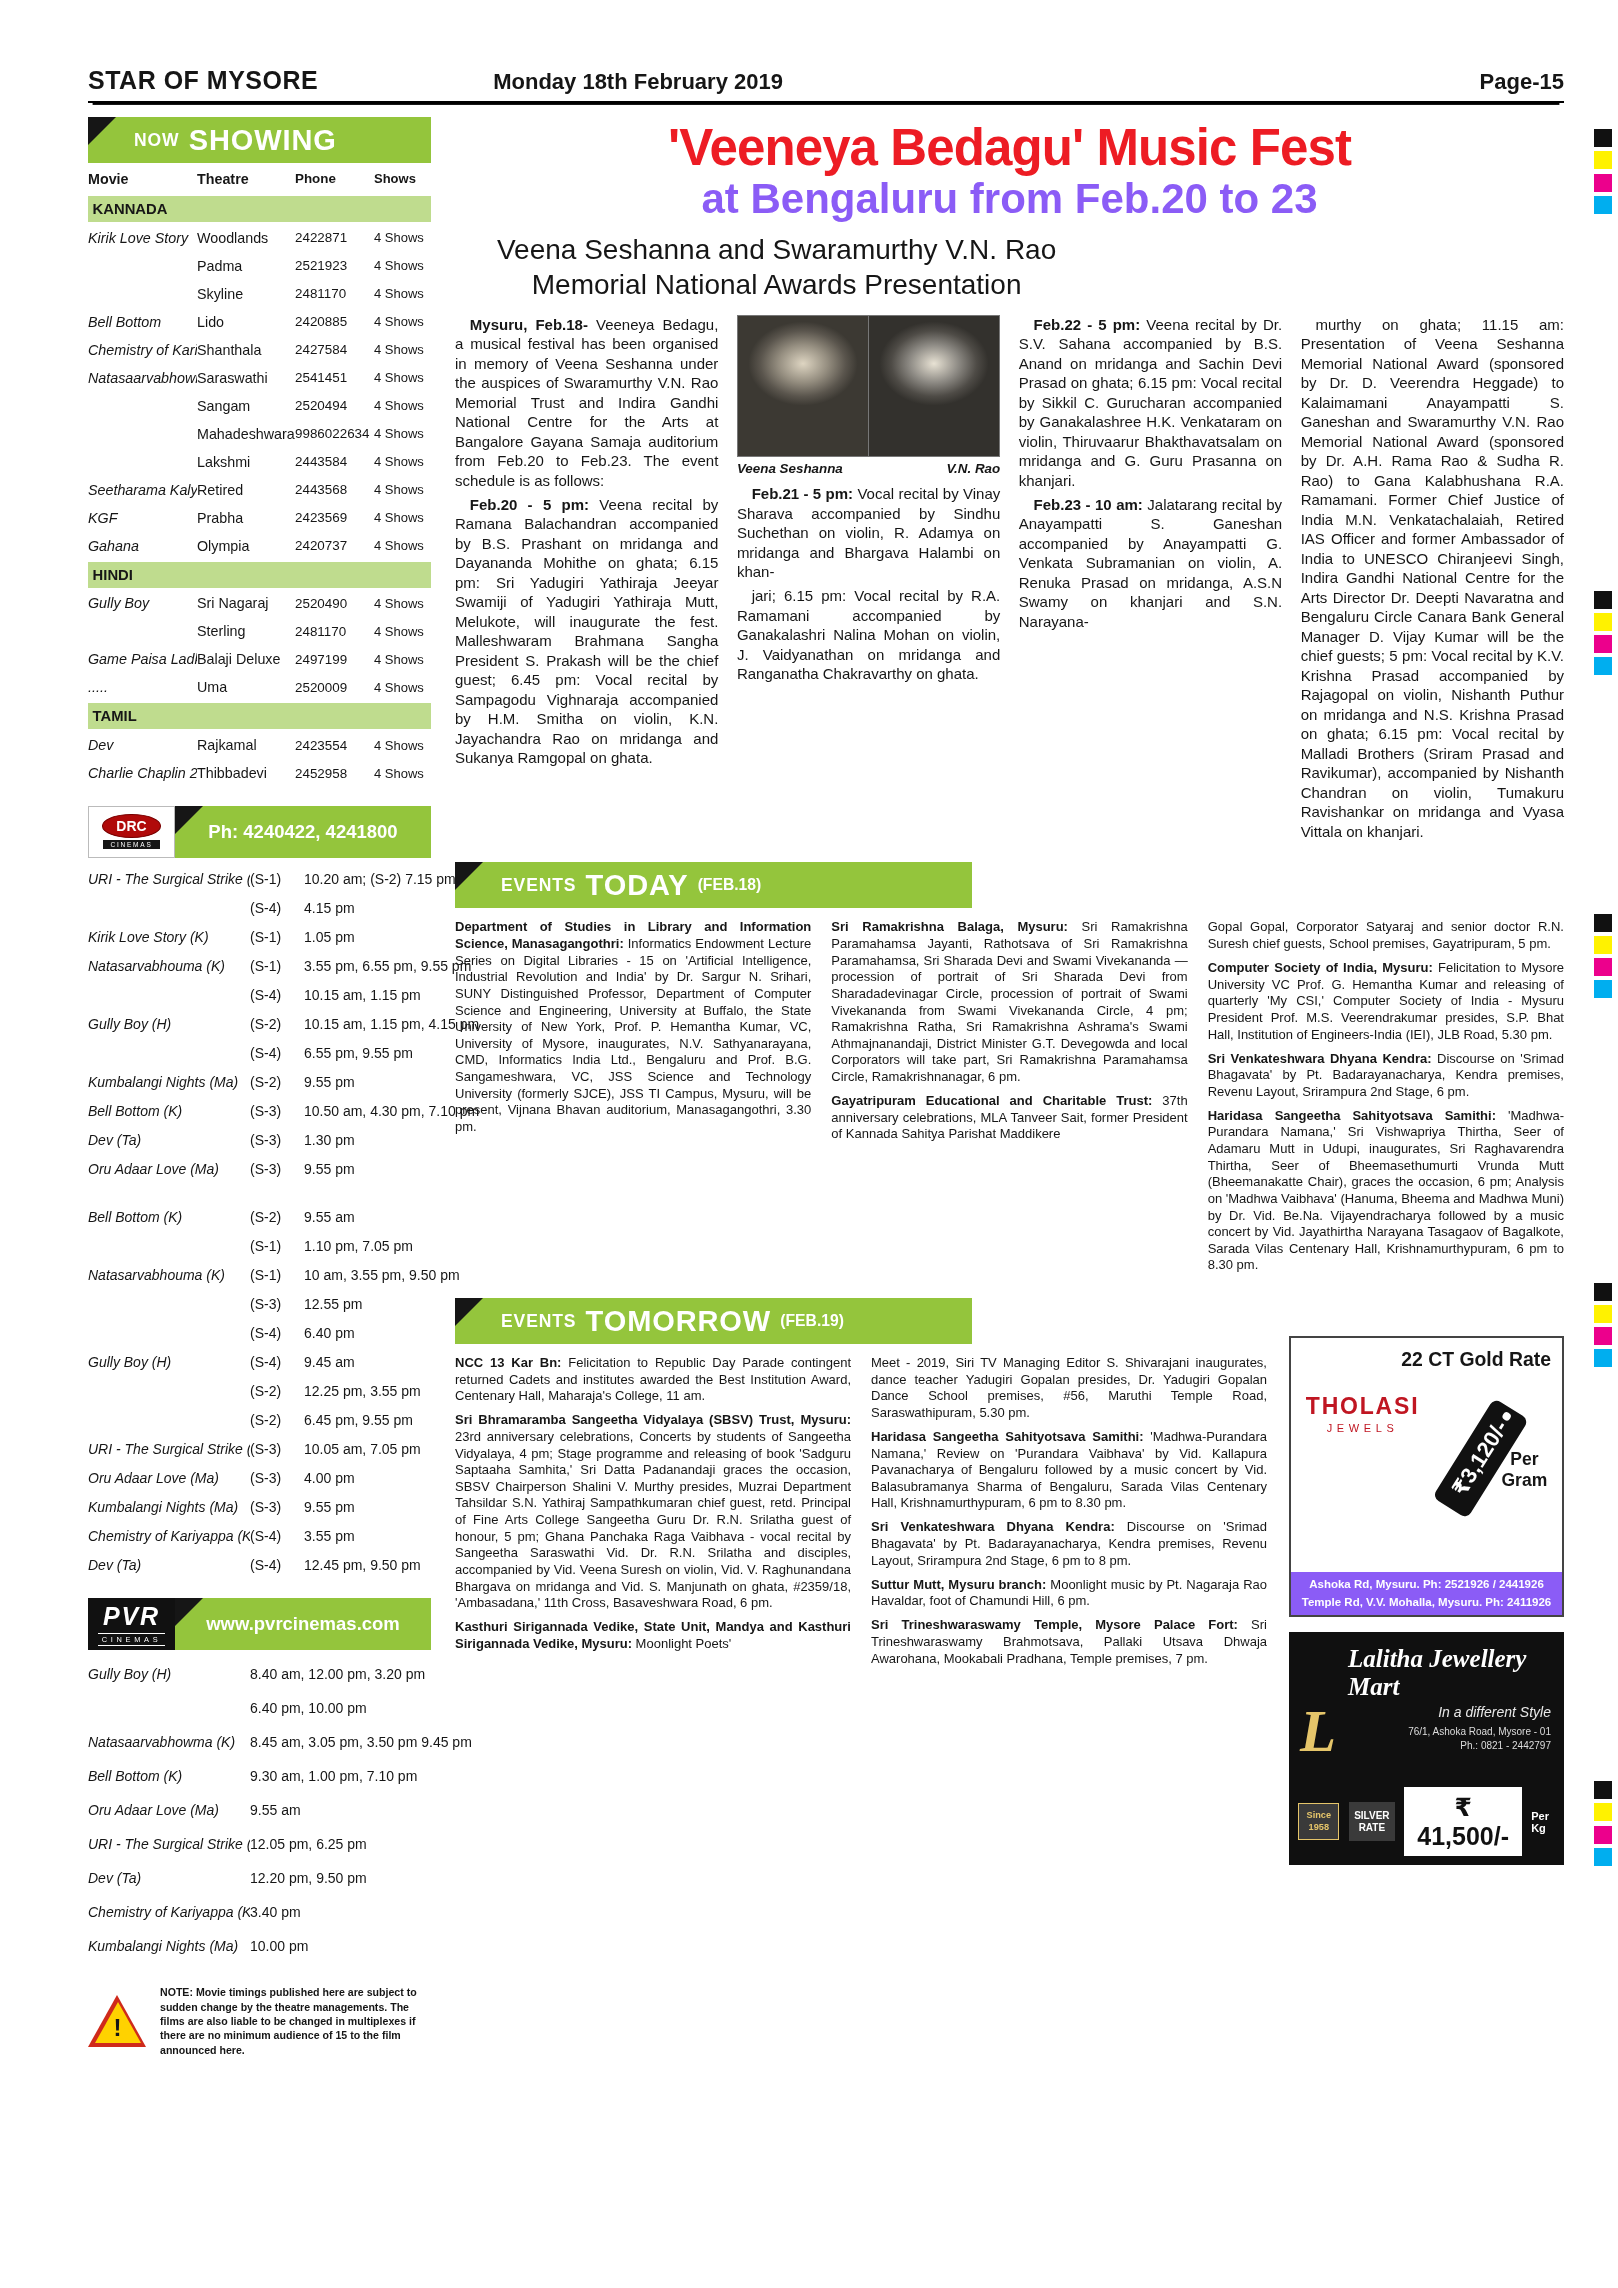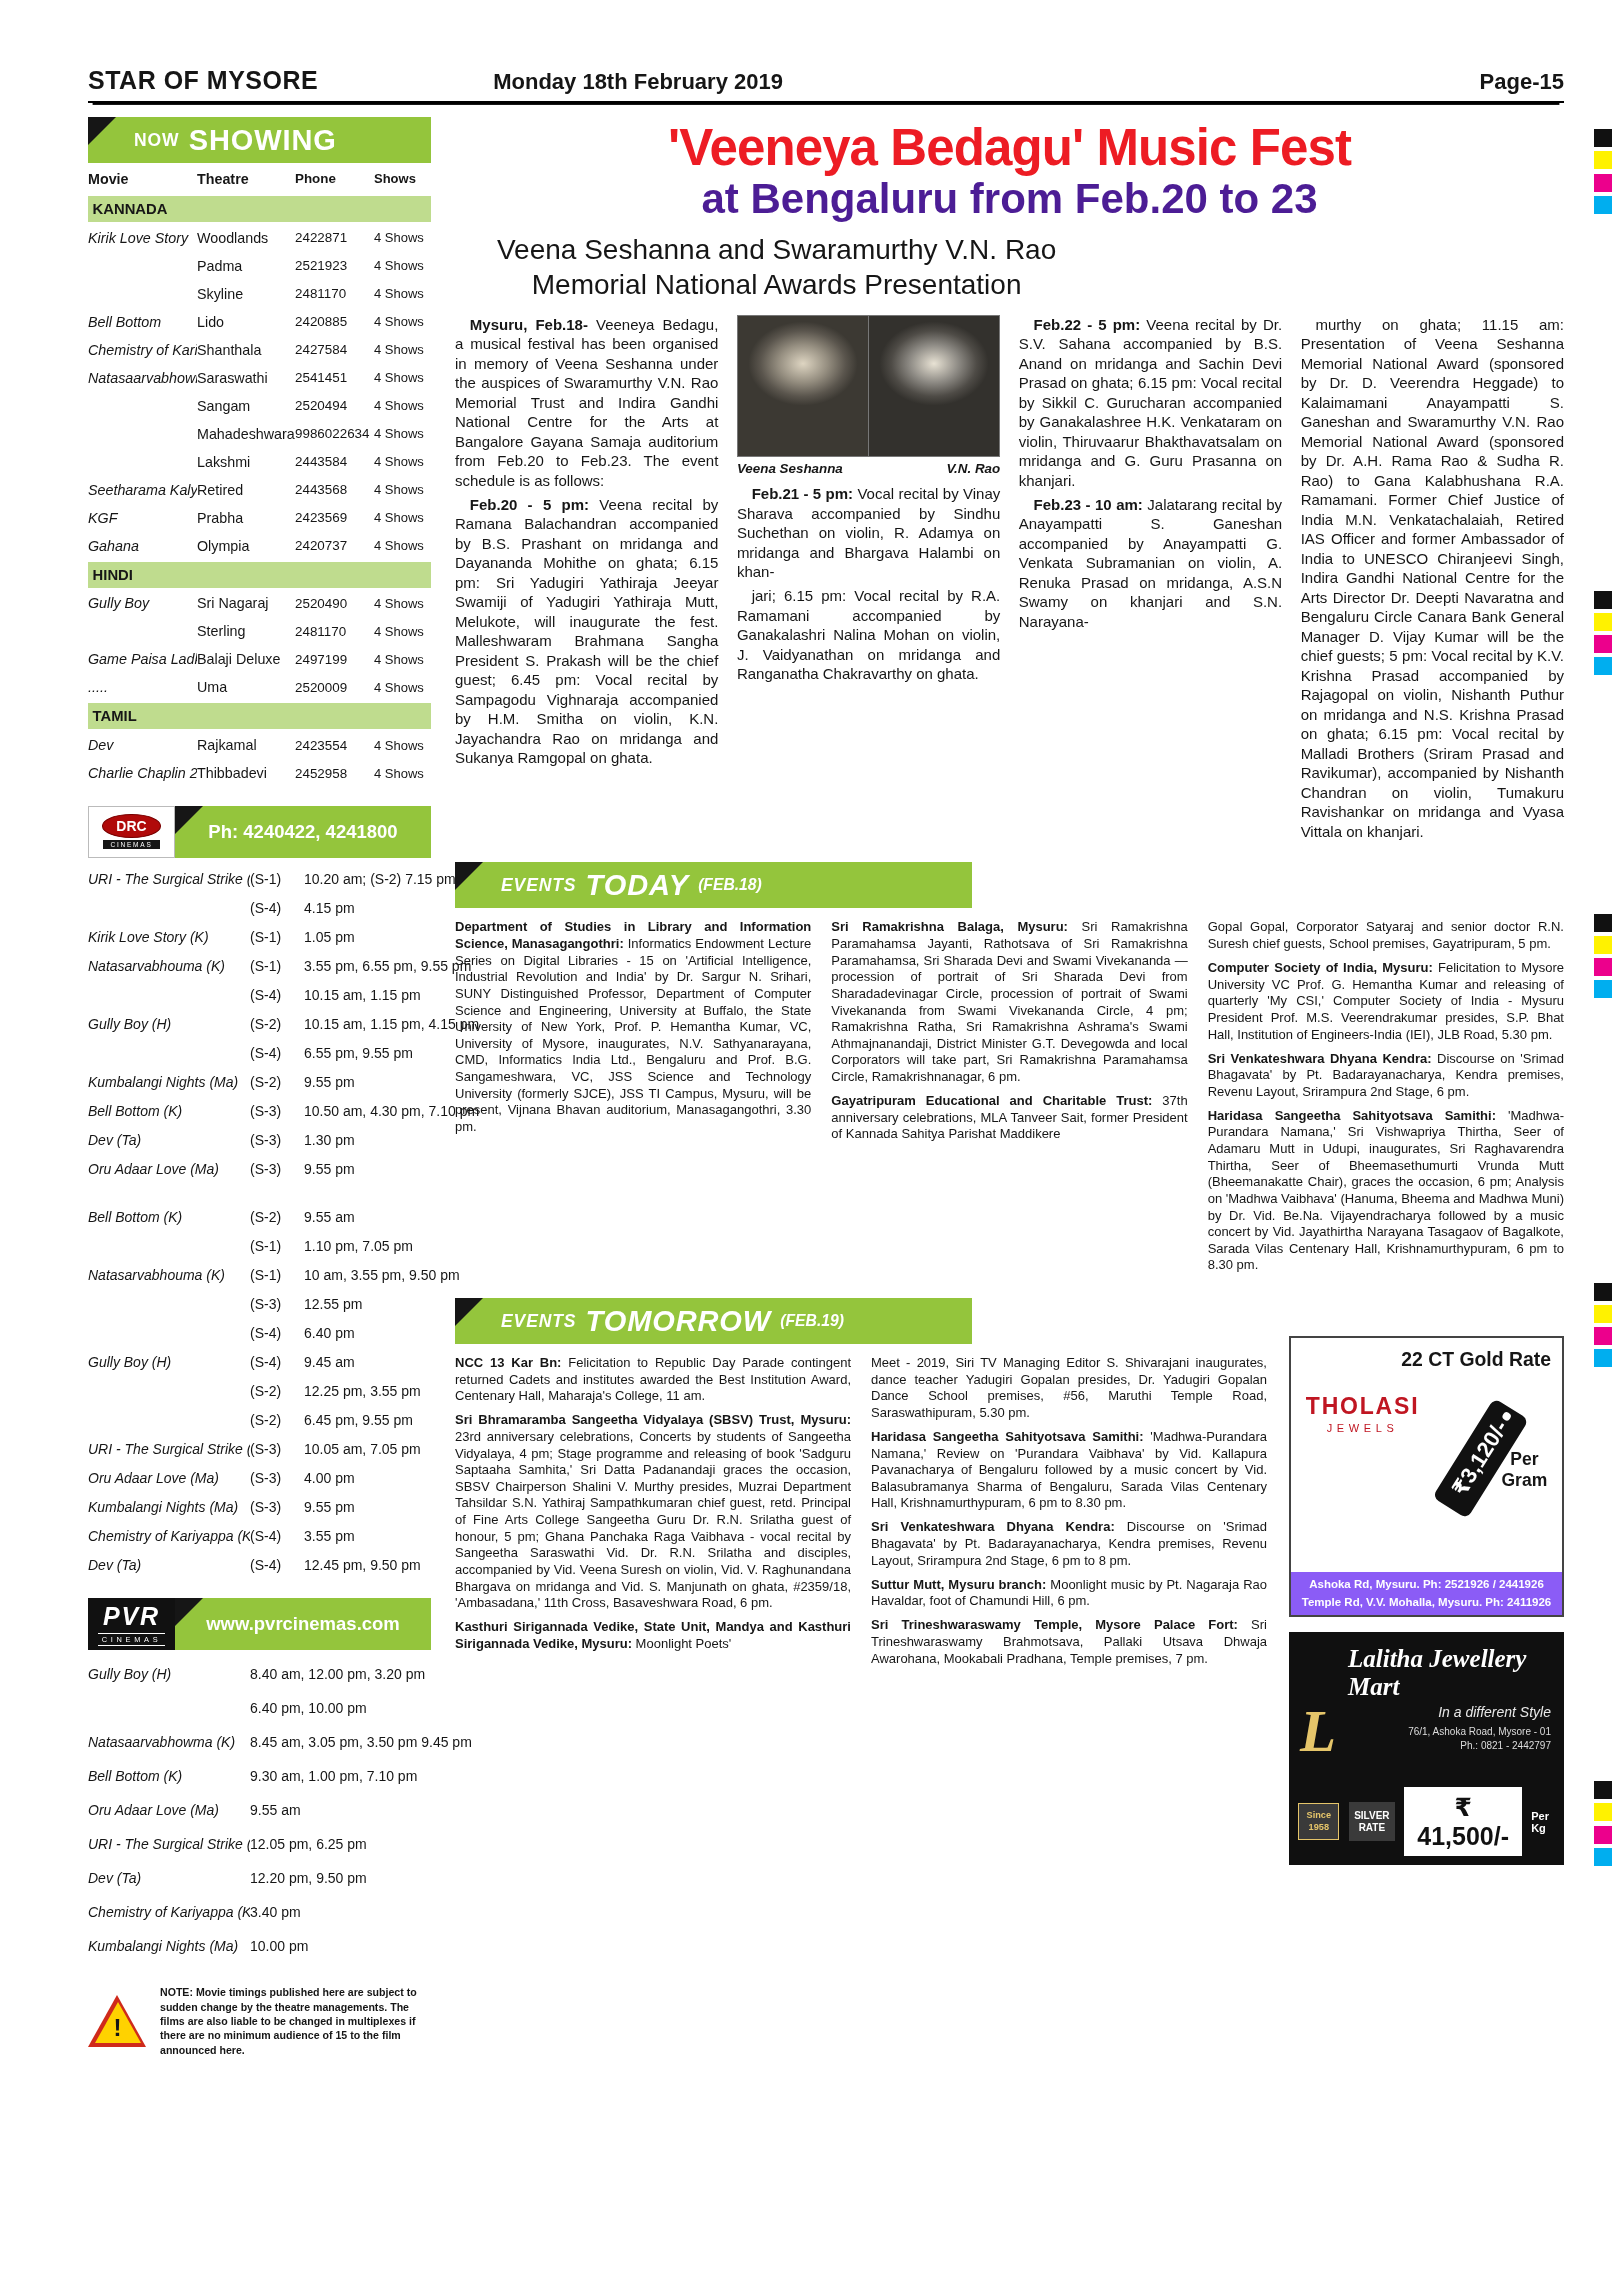--- a/index.html
+++ b/index.html
@@ -77,35 +77,35 @@
               border-right:29.5px solid transparent;border-bottom:52px solid #cf2a1b;}
   .warn-inner{position:absolute;left:6.5px;top:7.4px;width:0;height:0;border-left:23px solid transparent;
               border-right:23px solid transparent;border-bottom:41px solid #ffd200;}
   .warn-ex{position:absolute;left:0;top:18.5px;width:59px;text-align:center;font-weight:bold;
            font-size:24px;color:#161616;}
   .note p{margin:0;font-size:10.6px;font-weight:bold;line-height:1.35;}
 
   
   .headline1{color:#ed1c24;font-size:51px;font-weight:bold;text-align:center;line-height:1.05;
              letter-spacing:-0.9px;margin:3.7px 0 1.8px;}
-  .headline2{color:#4c1d95;font-size:42px;font-weight:bold;text-align:center;line-height:1.1;}
+  .headline2{color:#8b5cf6;font-size:42px;font-weight:bold;text-align:center;line-height:1.1;}
   .subtitle{font-size:28px;line-height:1.25;text-align:center;width:58%;margin:9.2px 0 13px;}
   .article-cols{display:flex;gap:18.5px;}
   .acol{flex:1;min-width:0;font-size:15px;line-height:1.3;text-align:justify;}
   .apara{margin:0 0 4.6px;text-indent:14.8px;}
   .apara b{font-weight:bold;}
   .photo{height:140px;display:flex;border:0.9px solid #777;}
   .ph-half{flex:1;background:radial-gradient(ellipse 42% 30% at 50% 34%,#ded5c2 0%,#958e80 45%,#5a554d 78%,#3c3933 100%);}
   .ph-half.r{background:radial-gradient(ellipse 42% 30% at 50% 34%,#e8e2d4 0%,#8d8a84 45%,#4e4b46 78%,#33312d 100%);
              border-left:0.9px solid #777;}
   .caption{display:flex;justify-content:space-between;font-size:13.4px;font-weight:bold;
            font-style:italic;margin:2.8px 0 7.4px;}
 
   
-  .ev-banner{width:517px;margin:16.6px 0 11px;font-style:italic;}
+  .ev-banner{width:517px;margin:16.6px 0 11px;}
   .ev-cols{display:flex;gap:20px;}
   .ecol{flex:1;min-width:0;font-size:13px;line-height:1.28;text-align:justify;}
   .entry{margin:0 0 7.4px;}
   .entry b{font-weight:bold;}
 
   .bottom-row{display:flex;gap:22px;align-items:flex-start;}
   .tom-left{width:812px;flex:none;}
   .ads{flex:1;min-width:0;display:flex;flex-direction:column;gap:14.8px;margin-top:55px;}
 
   

